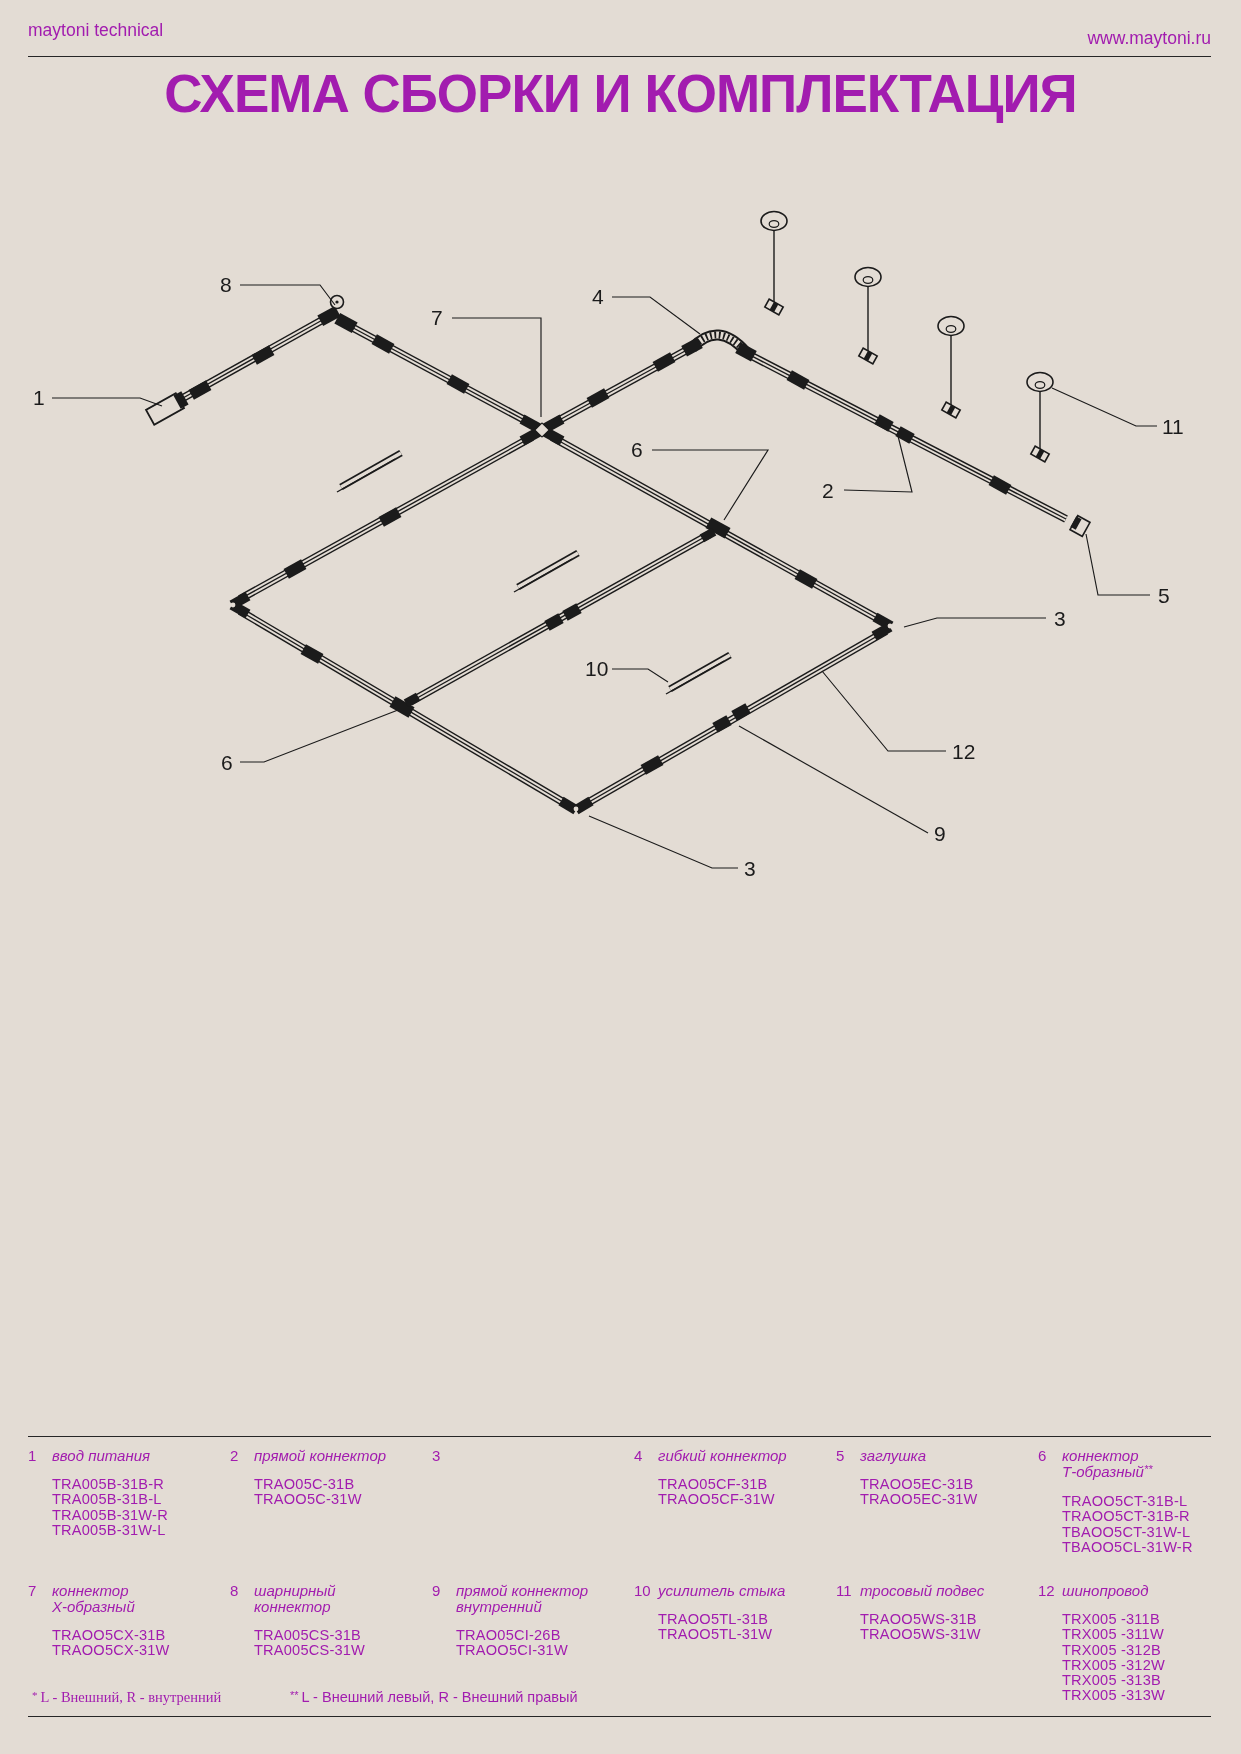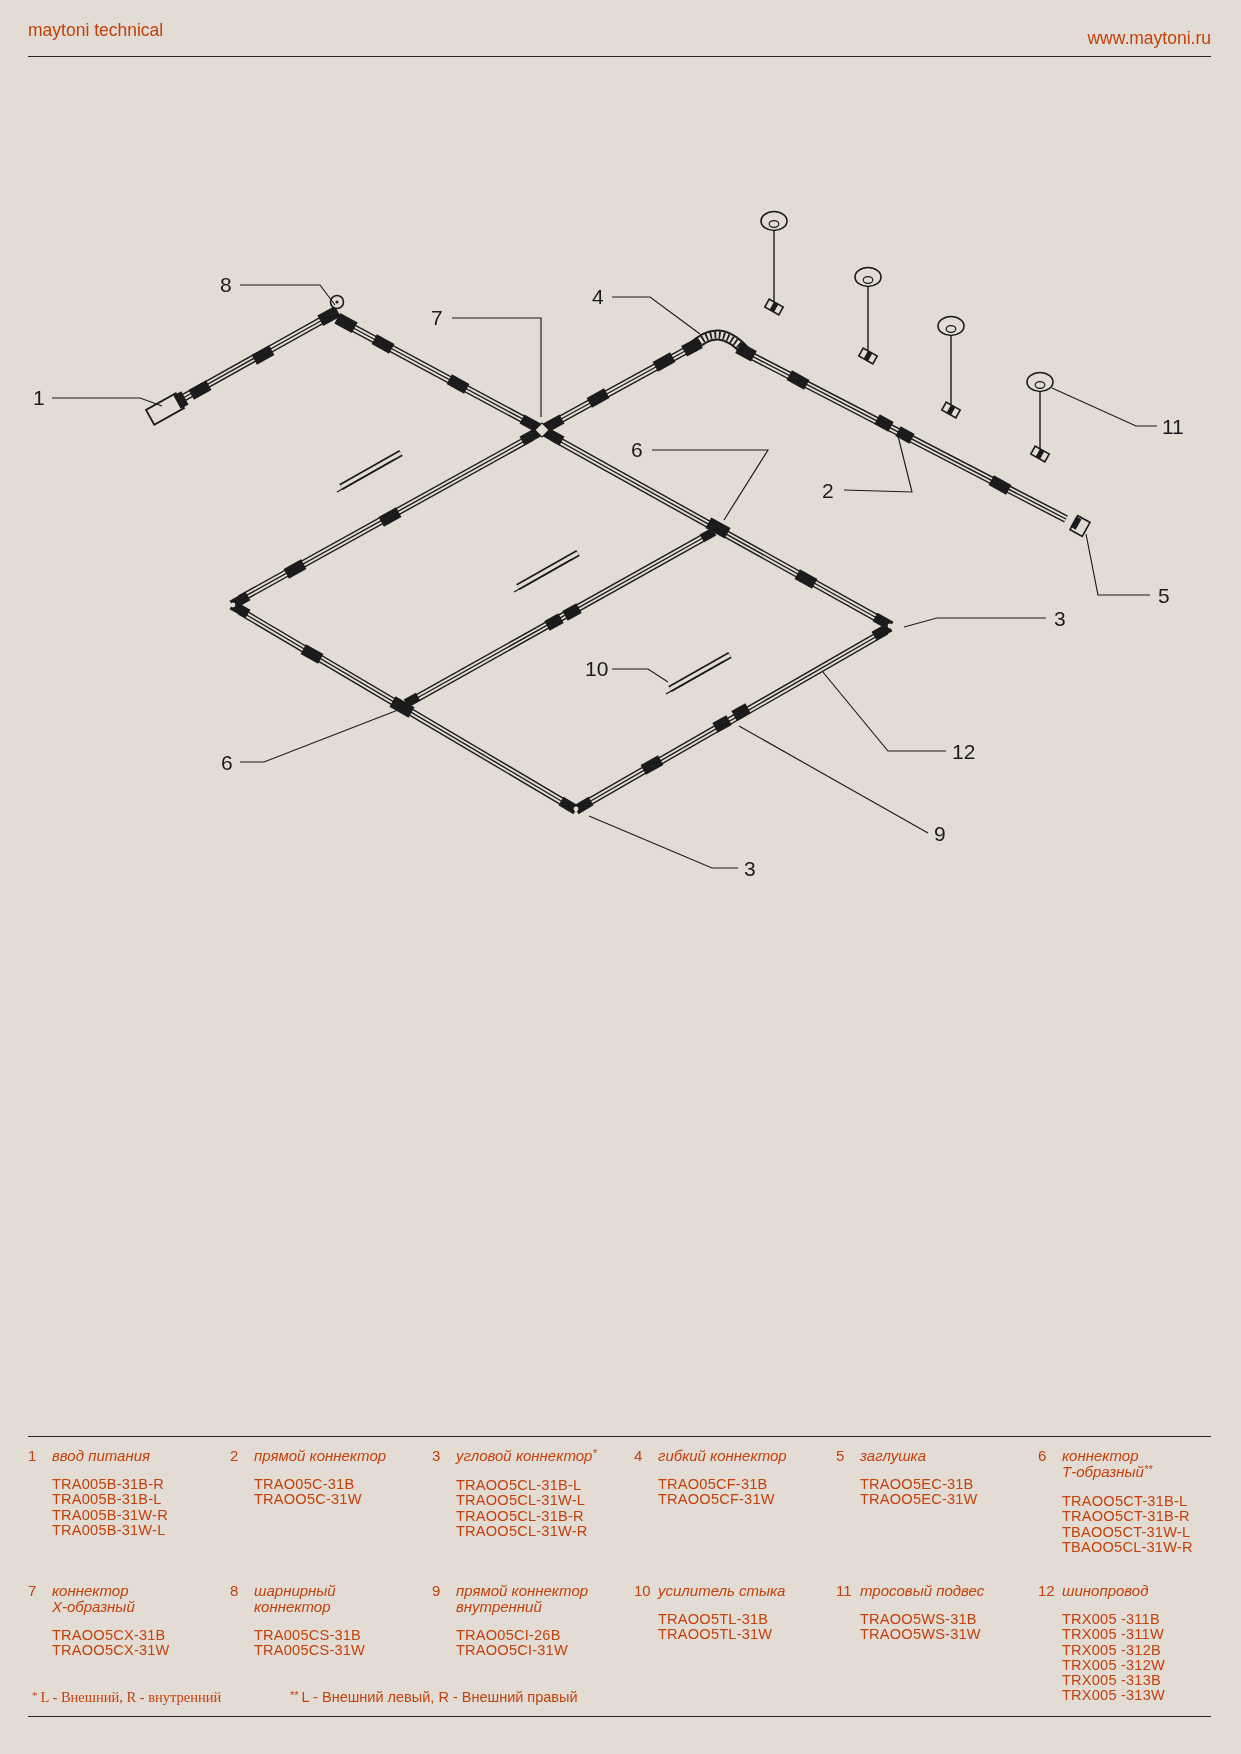--- a/index.html
+++ b/index.html
@@ -1,17 +1,17 @@
 <!DOCTYPE html>
 <html><head>
 <meta charset="utf-8">
 <style>
   html,body{margin:0;padding:0;background:#cfc8c1;}
   .page{position:relative;width:1241px;height:1754px;background:#e3dcd4;
-        font-family:"Liberation Sans",sans-serif;color:#c2410c;overflow:hidden;margin:0 auto;}
+        font-family:"Liberation Sans",sans-serif;color:#a21caf;overflow:hidden;margin:0 auto;}
   .hdr-left{position:absolute;left:28px;top:20px;font-size:17.5px;}
   .hdr-right{position:absolute;right:30px;top:28px;font-size:17.5px;}
   .rule{position:absolute;left:28px;right:30px;border-top:1.6px solid #262626;}
   .rule-top{top:56px;}
   .rule-parts{top:1436px;border-top-width:1.2px;}
   .rule-bottom{top:1716px;}
   .title{position:absolute;left:0;right:0;top:63px;text-align:center;
          font-size:53px;font-weight:700;letter-spacing:-1px;white-space:nowrap;}
   .diagram-svg{position:absolute;left:0;top:0;width:1241px;height:950px;}
 
@@ -48,20 +48,21 @@
   .feed{fill:#e3dcd4;stroke:#1b1b1b;stroke-width:1.8;}
 </style>
 </head>
 <body>
 
 <div class="page">
 
   <div class="hdr-left">maytoni technical</div>
   <div class="hdr-right">www.maytoni.ru</div>
   <div class="rule rule-top"></div>
+  <div class="title">СХЕМА СБОРКИ И КОМПЛЕКТАЦИЯ</div>
 
   <svg class="diagram-svg" viewBox="0 0 1241 950">
 
     <g>
 
       <line class="ro" x1="174" y1="403" x2="326" y2="318"></line>
         <line class="ri" x1="174" y1="403" x2="326" y2="318"></line>
         <line class="rc" x1="174" y1="403" x2="326" y2="318"></line>
 
       <line class="ro" x1="344" y1="323" x2="532" y2="424"></line>
@@ -279,31 +280,20 @@
         </div>
       <div class="pcodes">
         <div>TRAO05C-31B</div>
           <div>TRAOO5C-31W</div>
       </div>
     </div>
   </div>
 
   <div class="part" style="left:432px;top:1448px">
     <span class="pnum">3</span>
-    <div>
-      <div class="pname">
-          <span class="pline"><span>угловой коннектор</span><span class="sup">*</span></span>
-        </div>
-      <div class="pcodes">
-        <div>TRAOO5CL-31B-L</div>
-          <div>TRAOO5CL-31W-L</div>
-        <div>TRAOO5CL-31B-R</div>
-          <div>TRAOO5CL-31W-R</div>
-      </div>
-    </div>
   </div>
 
   <div class="part" style="left:634px;top:1448px">
     <span class="pnum">4</span>
     <div>
       <div class="pname">
           <span class="pline">гибкий коннектор</span>
         </div>
       <div class="pcodes">
         <div>TRAO05CF-31B</div>

